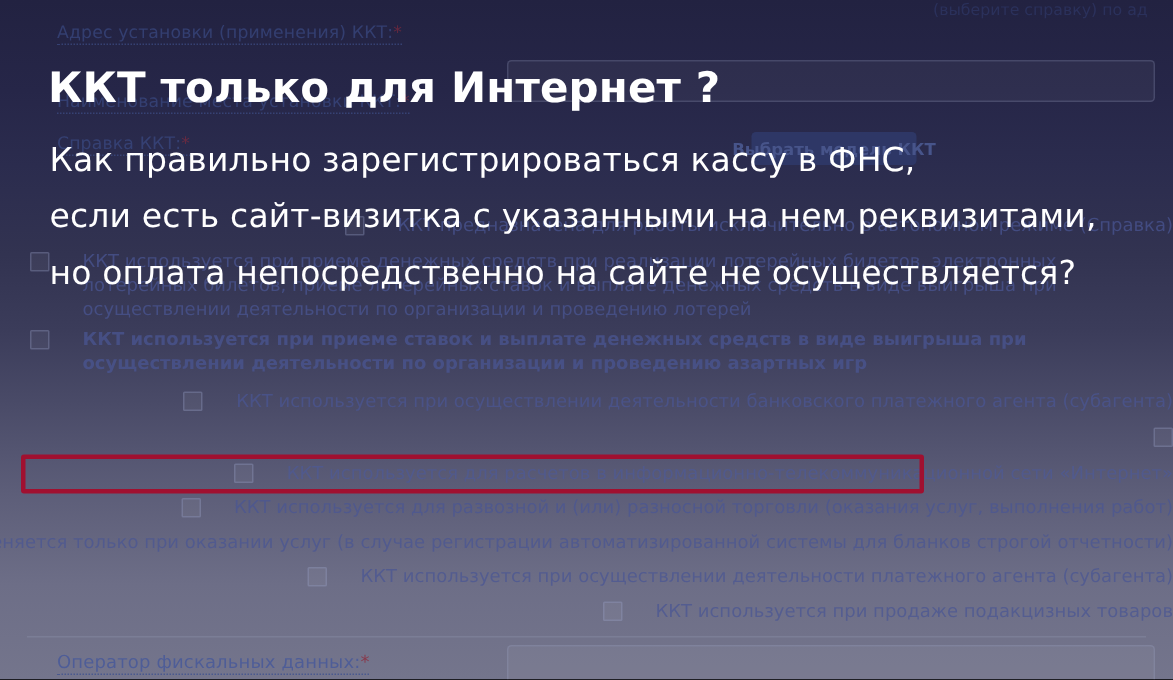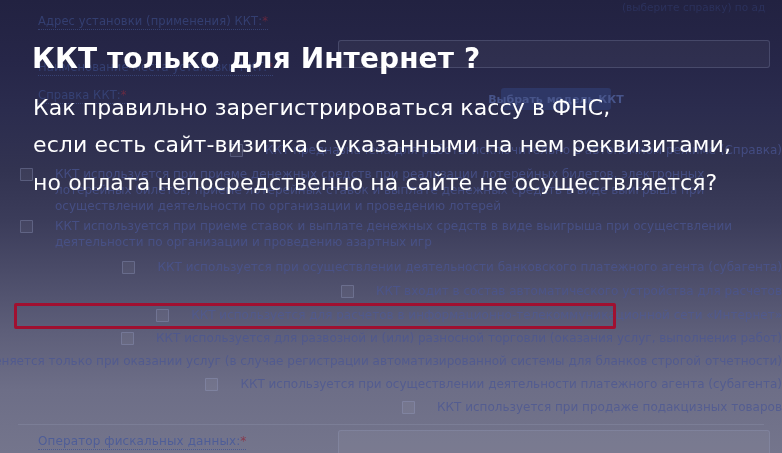--- a/index.html
+++ b/index.html
@@ -174,31 +174,30 @@
       <span class="cb-text">ККТ предназначена для работы исключительно в автономном режиме (Справка)</span>
     </div>
 
     <div class="cb-row" style="top:166px; padding-right:6px;">
       <span class="cb-box"></span>
       <span class="cb-text" style="white-space:normal; max-width:758px;">ККТ используется при приеме денежных средств при реализации лотерейных билетов, электронных лотерейных билетов, приеме лотерейных ставок и выплате денежных средств в виде выигрыша при осуществлении деятельности по организации и проведению лотерей</span>
     </div>
 
     <div class="cb-row" style="top:218px; padding-right:6px;">
       <span class="cb-box"></span>
-      <span class="cb-text" style="white-space:normal; max-width:758px;">ККТ используется при приеме ставок и выплате денежных средств в виде выигрыша при осуществлении деятельности по организации и проведению азартных игр</span>
+      <span class="cb-text" style="white-space:normal; max-width:758px;font-weight:bold;">ККТ используется при приеме ставок и выплате денежных средств в виде выигрыша при осуществлении деятельности по организации и проведению азартных игр</span>
     </div>
 
     <div class="cb-row" style="top:259px;">
       <span class="cb-box"></span>
       <span class="cb-text">ККТ используется при осуществлении деятельности банковского платежного агента (субагента)</span>
     </div>
 
     <div class="cb-row" style="top:283px;">
       <span class="cb-box"></span>
-      <span class="cb-text">ККТ входит в состав автоматического устройства для расчетов</span>
     </div>
 
     <div class="cb-row lighter" style="top:307px;margin-left:12px;">
       <span class="cb-box"></span>
       <span class="cb-text">ККТ используется для расчетов в информационно-телекоммуникационной сети «Интернет»</span>
     </div>
 
     <div class="cb-row" style="top:330px;">
       <span class="cb-box"></span>
       <span class="cb-text">ККТ используется для развозной и (или) разносной торговли (оказания услуг, выполнения работ)</span>

